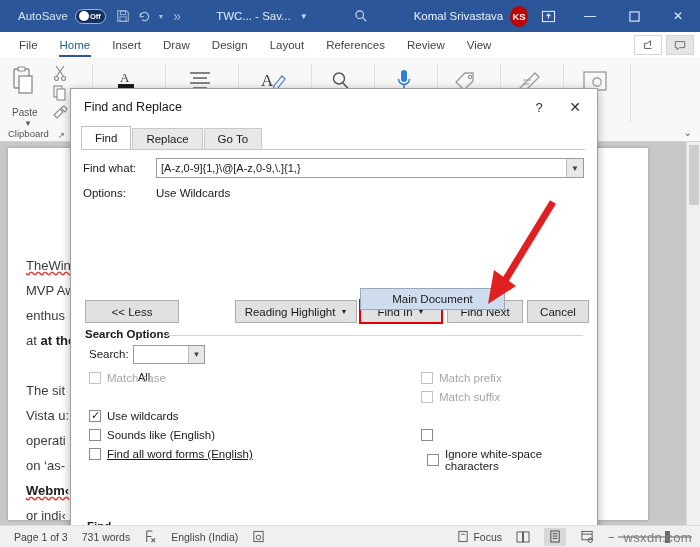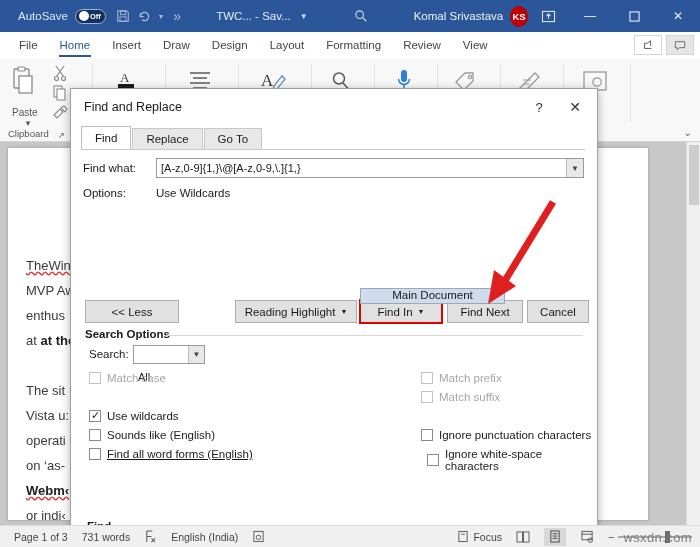--- a/index.html
+++ b/index.html
@@ -211,23 +211,23 @@
   .chk.disabled .box { border-color: #c2c2c2; }
   .chk .tick {
     position: absolute; left: 1px; top: -2px; font-size: 11px; color: #1a1a1a; line-height: 12px;
   }
 
   .find-foot-lbl { position: absolute; left: 16px; top: 395px; }
   .find-foot-rule { position: absolute; left: 46px; right: 16px; top: 401px; }
 
   
   .dropmenu {
-    position: absolute; left: 360px; top: 288px; width: 145px; height: 16px;
+    position: absolute; left: 360px; top: 288px; width: 145px; height: 22px;
     background: #cfdcee; border: 1px solid #9aa8bb;
-    display: flex; justify-content: center;
+    display: flex; align-items: center; justify-content: center;
     font-size: 11.5px; color: #1a1a1a; z-index: 40;
   }
 
   
   .arrow-ann { position: absolute; left: 480px; top: 198px; z-index: 50; pointer-events: none; }
 </style>
 </head>
 <body>
 
 <div id="app">
@@ -282,21 +282,21 @@
     </div>
   </div>
 
   <div class="ribtabs">
     <div class="ribtab first">File</div>
     <div class="ribtab active">Home</div>
     <div class="ribtab">Insert</div>
     <div class="ribtab">Draw</div>
     <div class="ribtab">Design</div>
     <div class="ribtab">Layout</div>
-    <div class="ribtab">Formatting</div>
+    <div class="ribtab">References</div>
     <div class="ribtab">Review</div>
     <div class="ribtab">View</div>
     <div class="rt-right">
       <div class="rt-btn">
         <svg width="12" height="12" viewBox="0 0 14 14">
             <path d="M3 11V5h3M6 5l4-3v6" fill="none" stroke="#555" stroke-width="1.1"></path>
             <path d="M3 11h8" stroke="#555" stroke-width="1.1"></path>
           </svg>
       </div>
       <div class="rt-btn grey">
@@ -524,21 +524,20 @@
       <div class="chk disabled" style="left:350px; top:247px;">
         <span class="box"></span>
         <span>Match prefix</span>
       </div>
       <div class="chk disabled" style="left:350px; top:266px;">
         <span class="box"></span>
         <span>Match suffix</span>
       </div>
       <div class="chk" style="left:350px; top:304px;">
         <span class="box"></span>
-        <span>Ignore punctuation characters</span>
       </div>
       <div class="chk" style="left:350px; top:323px;margin-left:6px;">
         <span class="box"></span>
         <span>Ignore white-space characters</span>
       </div>
 
       <div class="sect-label find-foot-lbl">Find</div>
       <div class="sect-rule find-foot-rule"></div>
 
       <div class="dbtn" style="left:30px; top:412px; width:72px;">

